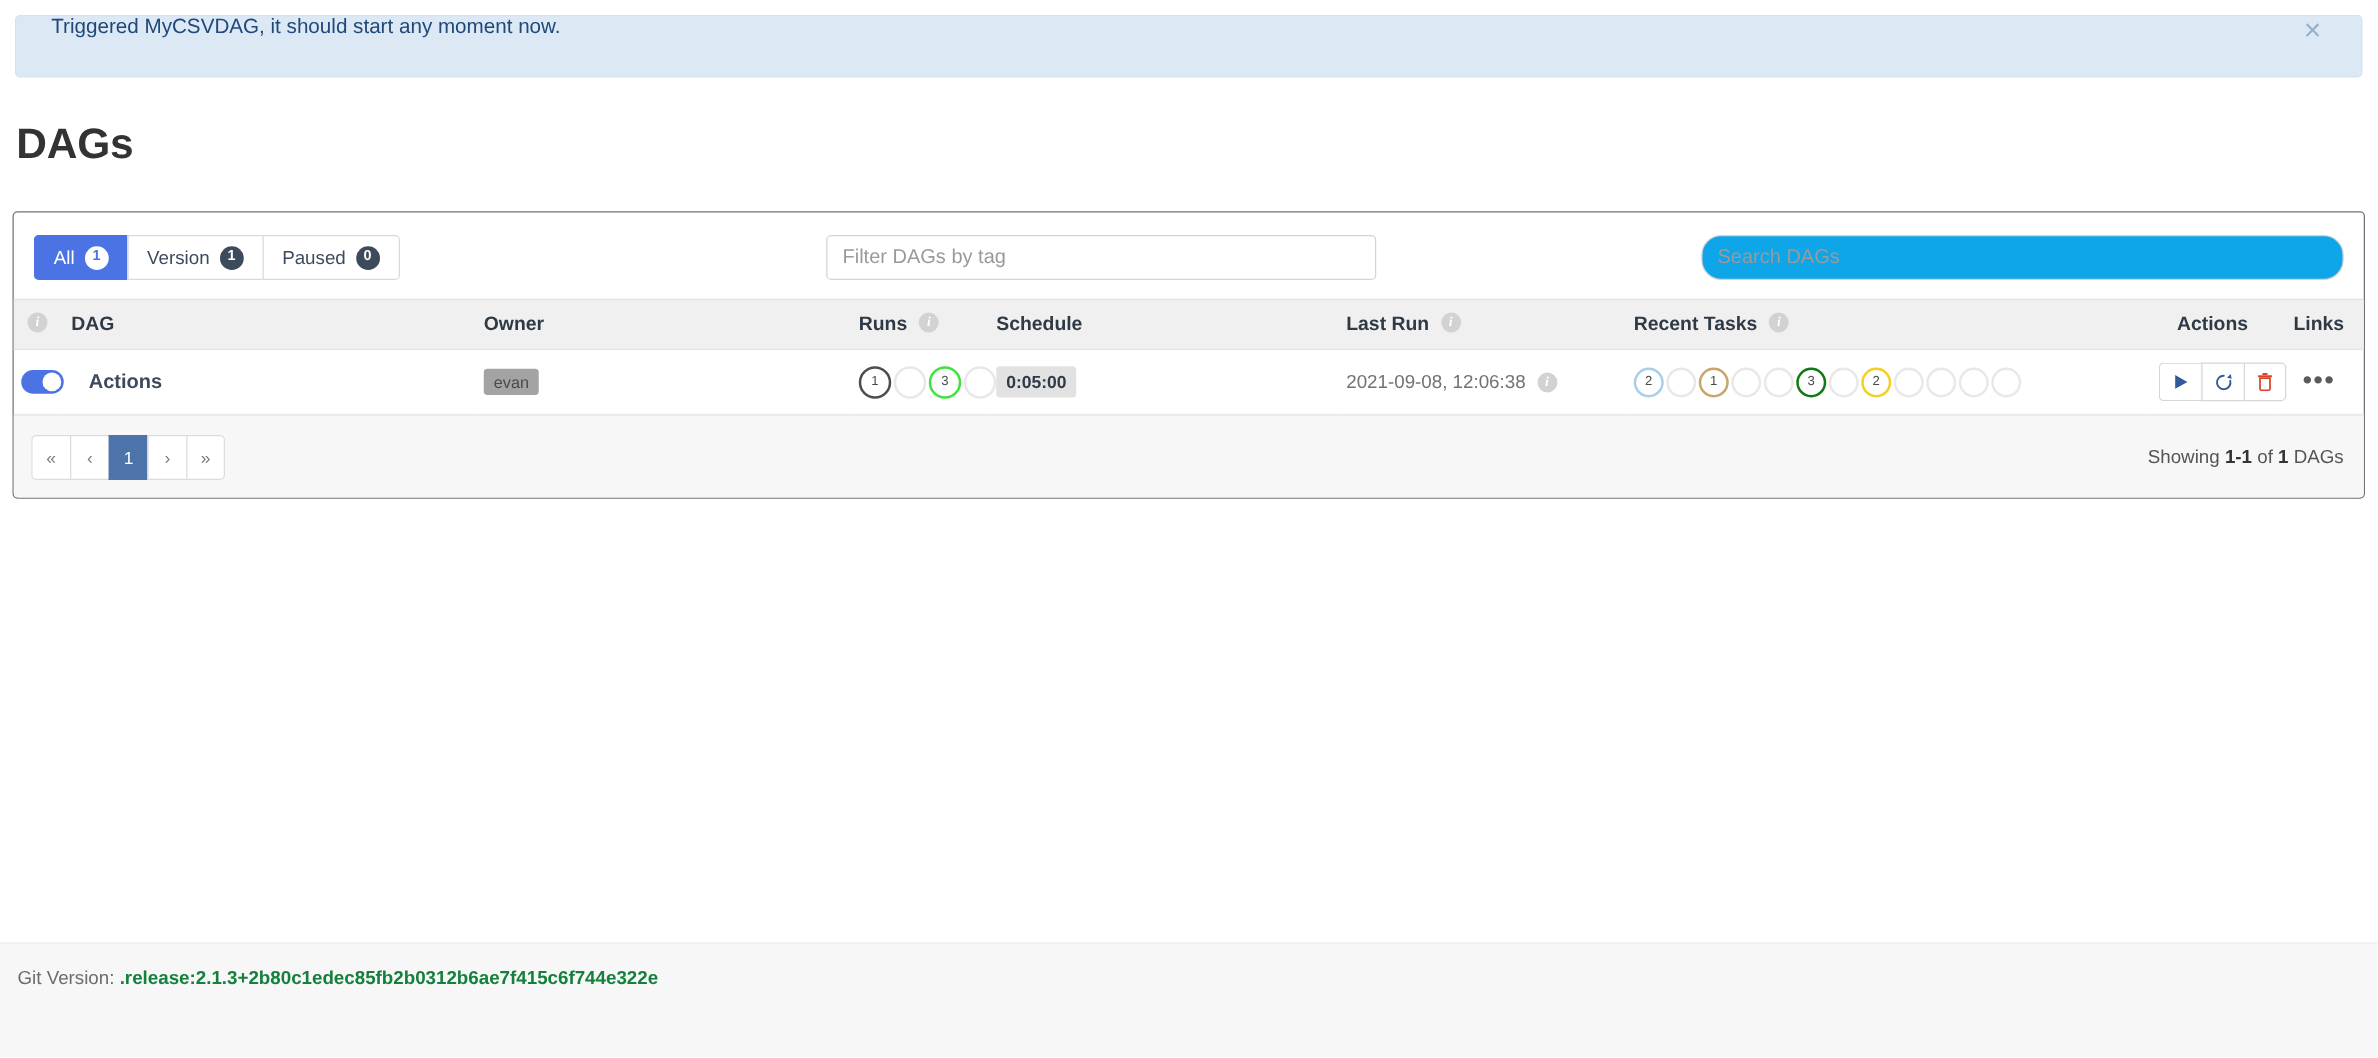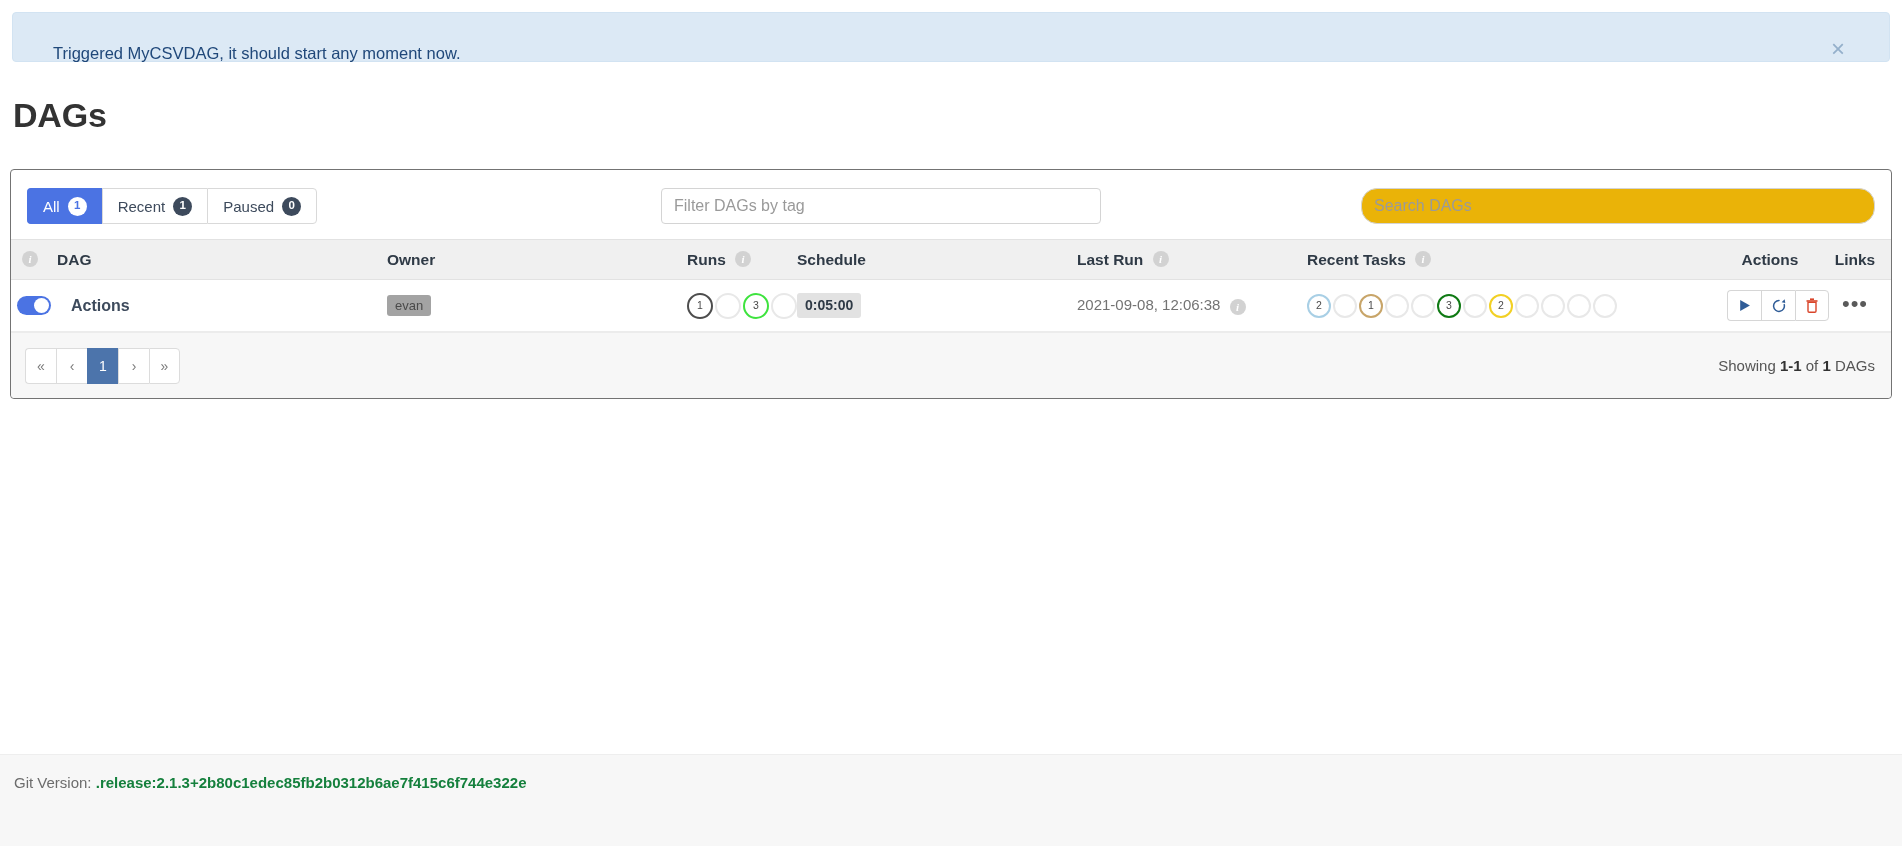--- a/index.html
+++ b/index.html
@@ -14,22 +14,22 @@
 
   
   .alert {
     position: absolute; left: 12px; top: 12px;
     width: 1878px; height: 50px;
     background: #dce9f5;
     border: 1px solid #d2e3f2;
     border-radius: 4px;
     color: #20487a;
     font-size: 16.5px;
-    display: flex; align-items: flex-end;
-    padding: 0 40px;
+    display: flex; align-items: flex-start;
+    padding: 0 28px;
   }
   .alert-text { flex: 1; line-height: 1; }
   .alert-close {
     font-size: 24px; font-weight: 400; color: #7d9dbd;
     line-height: 1; cursor: pointer; opacity: .75;
     padding: 0 4px; background: none; border: none;
     font-family: "Liberation Sans", sans-serif;
   }
 
   
@@ -88,21 +88,21 @@
     border: 1px solid #d4d4d4; border-radius: 4px;
     background: #fff;
     padding: 0 12px;
     font-size: 16px; color: #3d4a5c;
     font-family: "Liberation Sans", sans-serif;
   }
   .search-dags {
     position: absolute; right: 16px; top: 18px;
     width: 514px; height: 36px;
     border: 1px solid #d4d4d4; border-radius: 16px;
-    background: #eab308;
+    background: #0ea5e9;
     padding: 0 12px;
     font-size: 16px; color: #3d4a5c;
     font-family: "Liberation Sans", sans-serif;
   }
   .tag-filter::placeholder, .search-dags::placeholder { color: #9a9a9a; }
 
   
   table.dags { width: 100%; border-collapse: collapse; table-layout: fixed; }
   table.dags thead th {
     background: #f0f0f0;
@@ -247,21 +247,21 @@
   <div class="panel">
 
     <div class="toolbar">
 
       <div class="btn-group">
         <div class="tab active">
           <span>All</span>
           <span class="badge-pill">1</span>
         </div>
         <div class="tab">
-          <span>Recent</span>
+          <span>Version</span>
           <span class="badge-pill">1</span>
         </div>
         <div class="tab">
           <span>Paused</span>
           <span class="badge-pill">0</span>
         </div>
       </div>
 
       <input class="tag-filter" type="text" placeholder="Filter DAGs by tag" style="">
       <input class="search-dags" type="text" placeholder="Search DAGs" style="">

